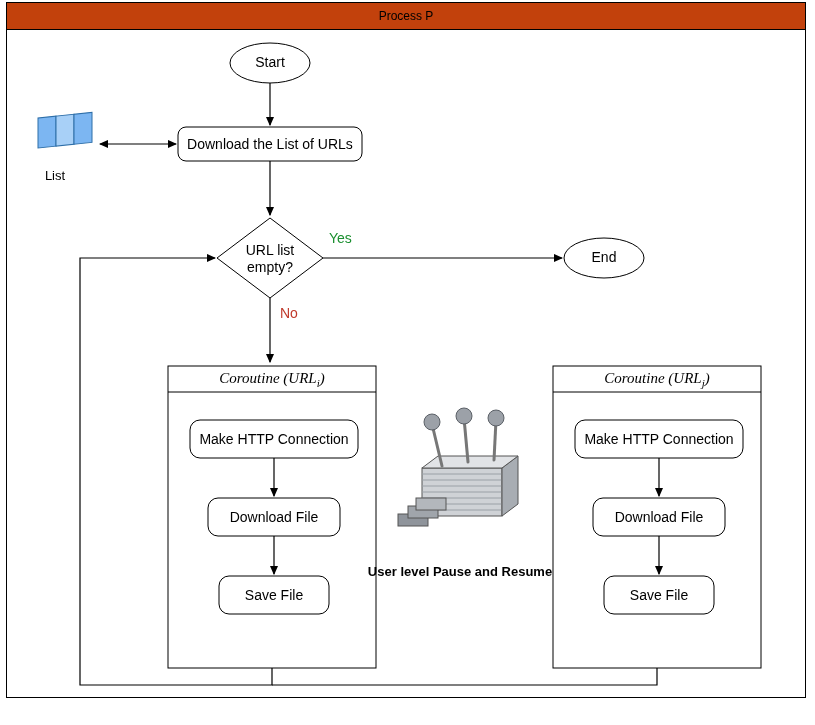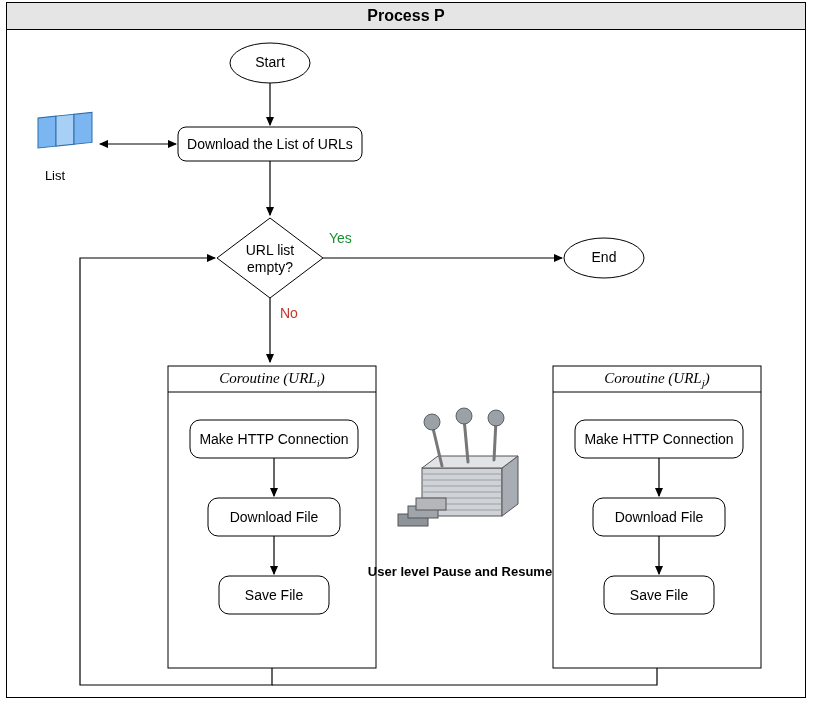--- a/index.html
+++ b/index.html
@@ -20,23 +20,23 @@
     height: 696px;
     border: 1px solid #000;
     box-sizing: border-box;
   }
   .title-bar {
     height: 26px;
     border-bottom: 1px solid #000;
     display: flex;
     align-items: center;
     justify-content: center;
-    font-weight: bold;
-    font-size: 16px;
-    background: #e5e5e5;
+    font-weight: normal;
+    font-size: 12px;
+    background: #c2410c;
   }
 
   svg { position:absolute; top:0; left:0; }
 
   .node-text {
     font-size: 14px;
     font-family: Arial;
     text-anchor: middle;
     dominant-baseline: middle;
   }

